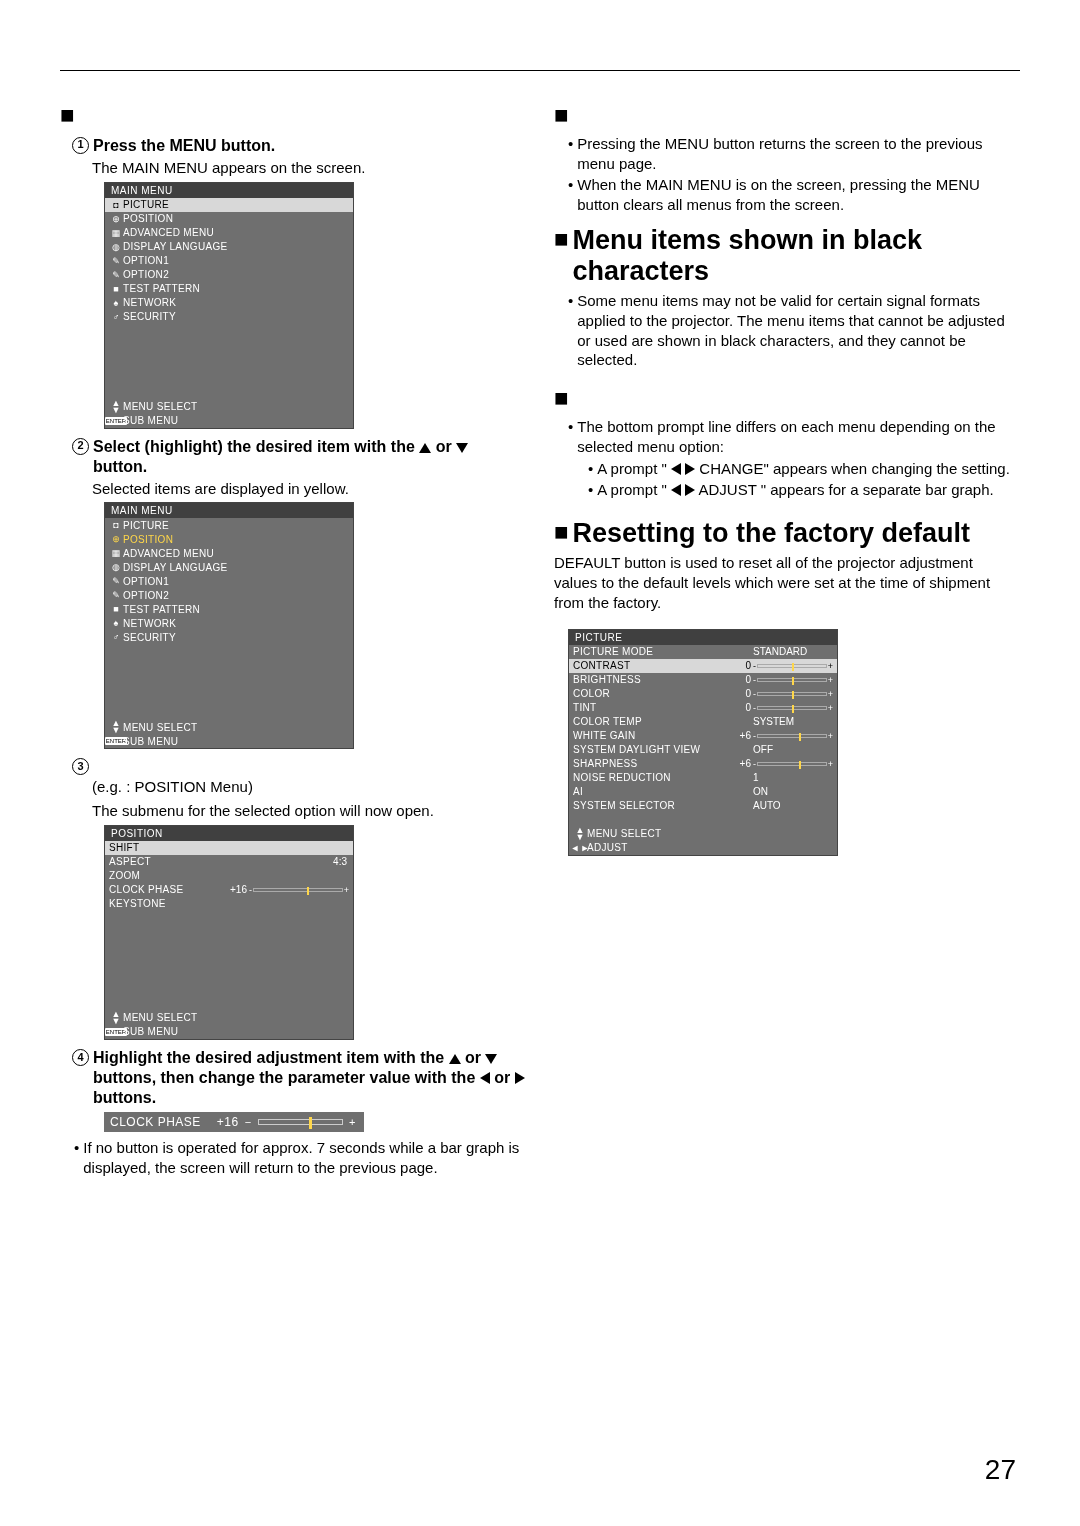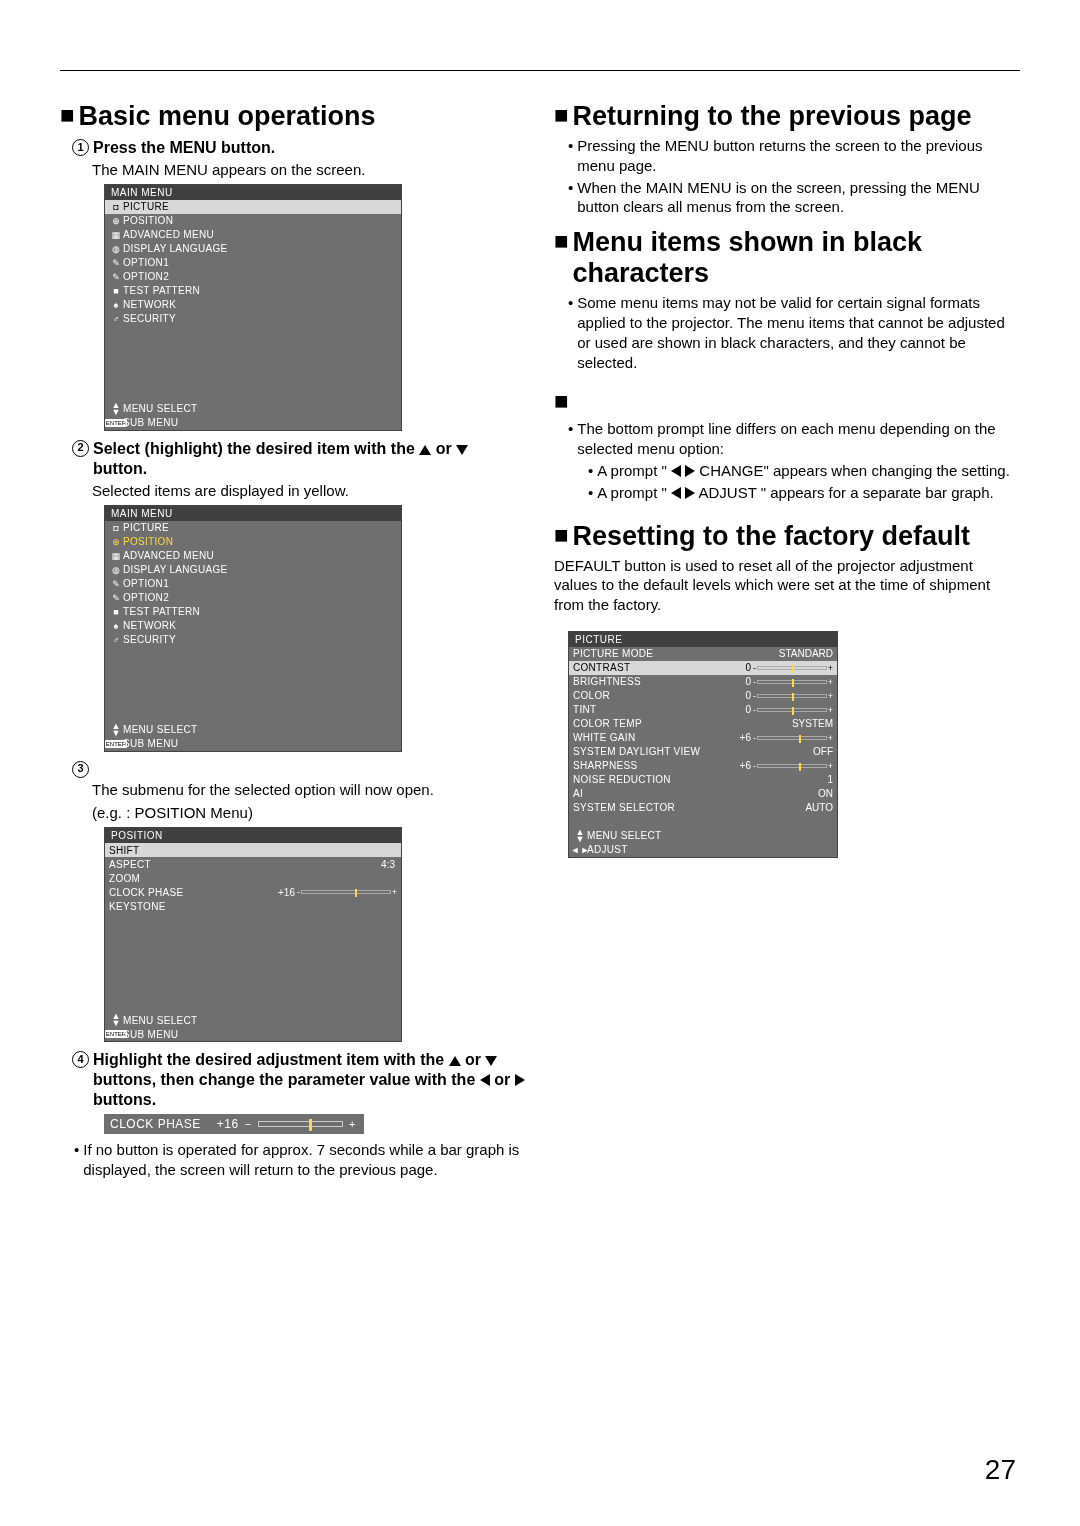--- a/index.html
+++ b/index.html
@@ -24,21 +24,21 @@
   .ul { padding-left: 14px;}
   .ul-li { font-size:15px; line-height:1.32; display:flex; gap:4px; margin-bottom:2px;}
   .ul-li .dot { flex:0 0 auto;}
   .sub-ul-li { font-size:15px; line-height:1.32; display:flex; gap:4px; margin-bottom:2px; padding-left:20px;}
   .tri-up    { width:0; height:0; border-left:6px solid transparent; border-right:6px solid transparent; border-bottom:10px solid #000; display:inline-block; vertical-align: -1px;}
   .tri-down  { width:0; height:0; border-left:6px solid transparent; border-right:6px solid transparent; border-top:10px solid #000; display:inline-block; vertical-align: -1px;}
   .tri-left  { width:0; height:0; border-top:6px solid transparent; border-bottom:6px solid transparent; border-right:10px solid #000; display:inline-block; vertical-align: -1px;}
   .tri-right { width:0; height:0; border-top:6px solid transparent; border-bottom:6px solid transparent; border-left:10px solid #000; display:inline-block; vertical-align: -1px;}
 
   
-  .osd { width: 298px; margin-left: 44px; margin-top:4px; margin-bottom: 8px; background:#6f6f6f; border:1px solid #444; font-size:10px; color:#fff; }
+  .osd { width: 250px; margin-left: 44px; margin-top:4px; margin-bottom: 8px; background:#6f6f6f; border:1px solid #444; font-size:10px; color:#fff; }
   .osd-wide { width: 270px; margin-left: 14px; margin-top:8px; margin-bottom: 8px; background:#6f6f6f; border:1px solid #444; font-size:10px; color:#fff; }
   .osd-title { background:#404040; padding:2px 6px; letter-spacing:0.5px; font-size:10px;}
   .osd-row { display:flex; align-items:center; padding:0 4px; height:14px; }
   .osd-row.sel { background:#d8d8d8; color:#000;}
   .osd-row.yellow { background:#6f6f6f; color:#ffd74a;}
   .osd-row .icon { width:14px; display:inline-flex; justify-content:center; font-size:9px;}
   .osd-row .label { flex:1; font-size:10px; letter-spacing:0.3px;}
   .osd-row .val { font-size:10px; padding:0 2px;}
   .osd-row .bar { width:100px; display:flex; align-items:center; gap:1px; font-size:9px;}
   .osd-row .bar .track { flex:1; height:4px; border:1px solid #aaa; position:relative;}
@@ -59,33 +59,32 @@
   .adjbar .btrack { flex:1; height:6px; border:1px solid #ccc; margin:0 4px; position:relative;}
   .adjbar .btrack .t { position:absolute; top:-3px; left:60%; width:3px; height:12px; background:#ffd74a;}
   .adjbar .sgn { font-size:11px; padding:0 2px;}
 
   .page-num { position:absolute; bottom:40px; right:64px; font-size:28px;}
 
   
   .pbar { display:flex; align-items:center; gap:1px; font-size:9px; width:80px;}
   .pbar .ptrack{ flex:1; height:4px; border:1px solid #aaa; position:relative;}
   .pbar .ptrack .pt{ position:absolute; top:-2px; width:2px; height:8px; background:#ffd74a;}
-  .valbox { width:80px; text-align:right; font-size:10px;}
+  .valbox { width:80px; text-align:left; font-size:10px;}
 </style>
 </head>
 <body>
 
 <div class="hr-top"></div>
 
 <div class="columns">
 
   <div class="col">
     <div class="h2">
       <span class="bullet">■</span>
-      <span>Basic menu operations</span>
     </div>
 
     <div class="h3">
       <span class="circ">1</span>
       <span>Press the MENU button.</span>
     </div>
     <div class="body-txt">The MAIN MENU appears on the screen.</div>
     <div class="osd">
       <div class="osd-title">MAIN MENU</div>
       <div id="osd1-rows">
@@ -209,22 +208,22 @@
               <span class="enter-badge">ENTER</span>
             </span>
             <span class="label">SUB MENU</span>
           </div>
       </div>
     </div>
 
     <div class="h3">
       <span class="circ">3</span>
     </div>
+    <div class="body-txt">(e.g. : POSITION Menu)</div>
     <div class="body-txt">The submenu for the selected option will now open.</div>
-    <div class="body-txt">(e.g. : POSITION Menu)</div>
     <div class="osd">
       <div class="osd-title">POSITION</div>
       <div id="osd3-rows">
           <div class="osd-row sel">
             <span class="label">SHIFT</span>
           </div>
           <div class="osd-row">
             <span class="label">ASPECT</span>
             <span class="val">4:3</span>
           </div>
@@ -285,21 +284,20 @@
       <div class="ul-li">
           <span class="dot">•</span>
           <span>If no button is operated for approx. 7 seconds while a bar graph is displayed, the screen will return to the previous page.</span>
         </div>
     </div>
   </div>
 
   <div class="col">
     <div class="h2">
         <span class="bullet">■</span>
-        <span>Returning to the previous page</span>
       </div>
     <div class="ul">
       <div class="ul-li">
           <span class="dot">•</span>
           <span>Pressing the MENU button returns the screen to the previous menu page.</span>
         </div>
       <div class="ul-li">
           <span class="dot">•</span>
           <span>When the MAIN MENU is on the screen, pressing the MENU button clears all menus from the screen.</span>
         </div>

